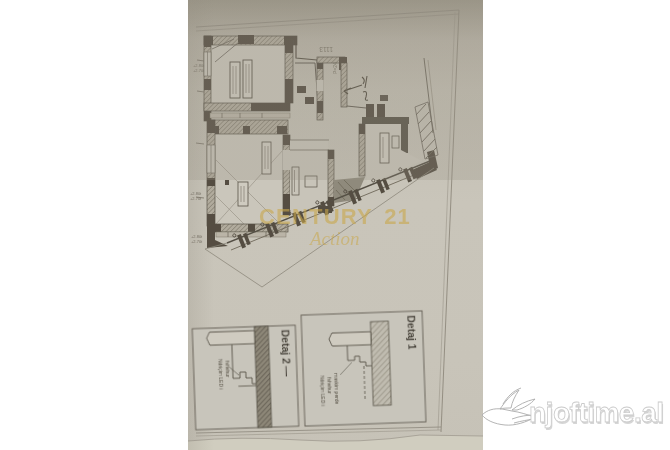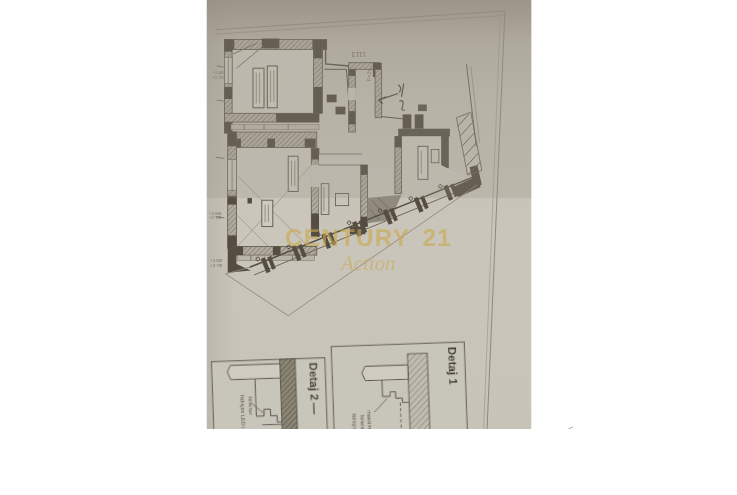--- a/index.html
+++ b/index.html
@@ -1,16 +1,16 @@
 <!DOCTYPE html>
 <html><head>
 <meta charset="utf-8">
 <style>
 html,body{margin:0;padding:0;background:#ffffff;}
-#stage{position:relative;width:670px;height:390px;overflow:hidden;background:#bef264;
+#stage{position:relative;width:670px;height:450px;overflow:hidden;background:#bef264;
   font-family:"Liberation Sans",sans-serif;}
 </style>
 </head>
 <body>
 <div id="stage">
 <svg width="670" height="450" viewBox="0 0 670 450" xmlns="http://www.w3.org/2000/svg">
 <defs>
   <linearGradient id="paperv" x1="0" y1="0" x2="0" y2="1">
     <stop offset="0" stop-color="#9c9789"></stop>
     <stop offset="0.09" stop-color="#b8b3a7"></stop>

